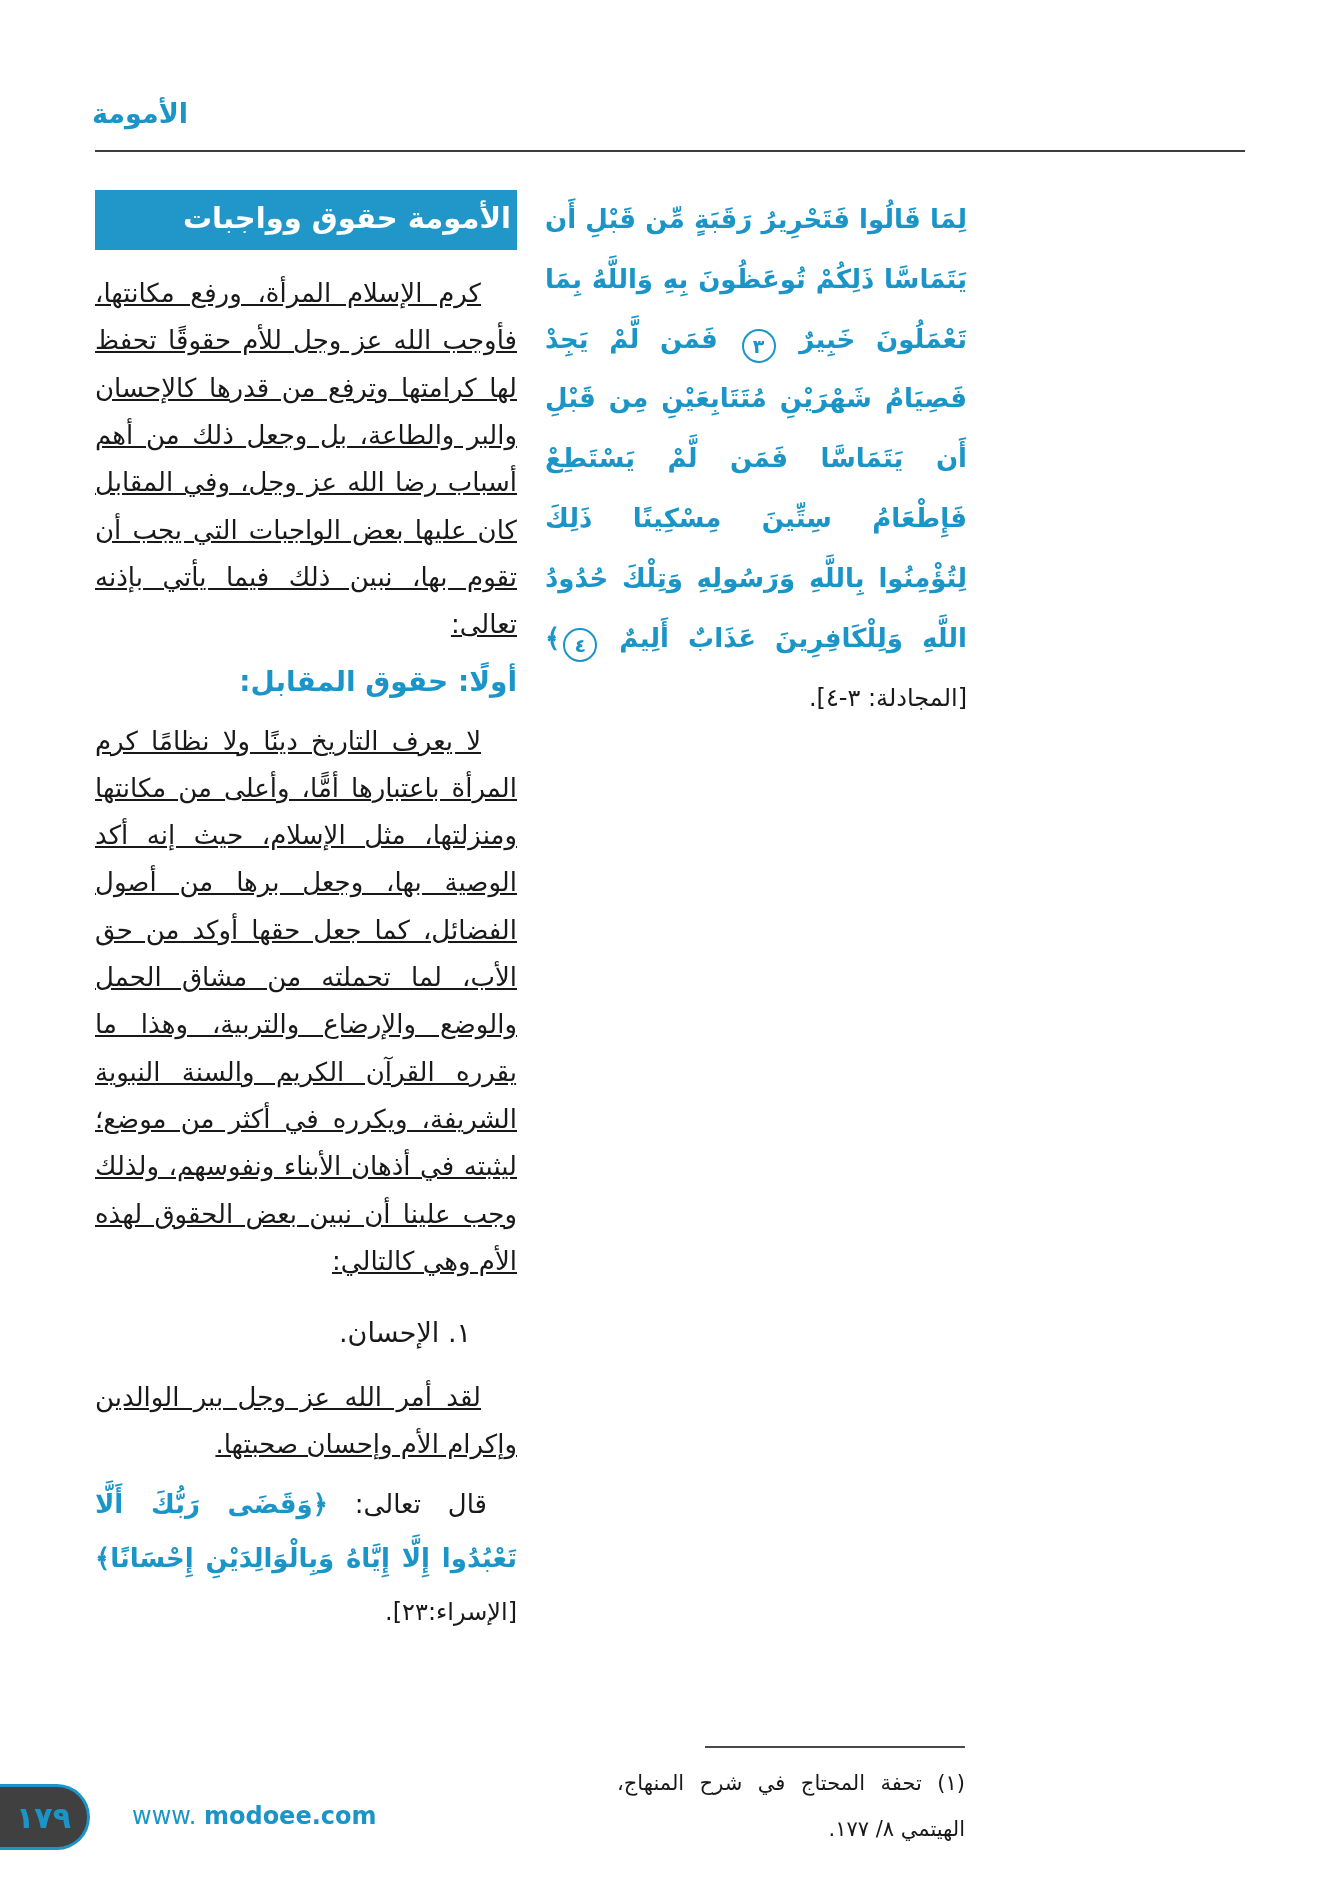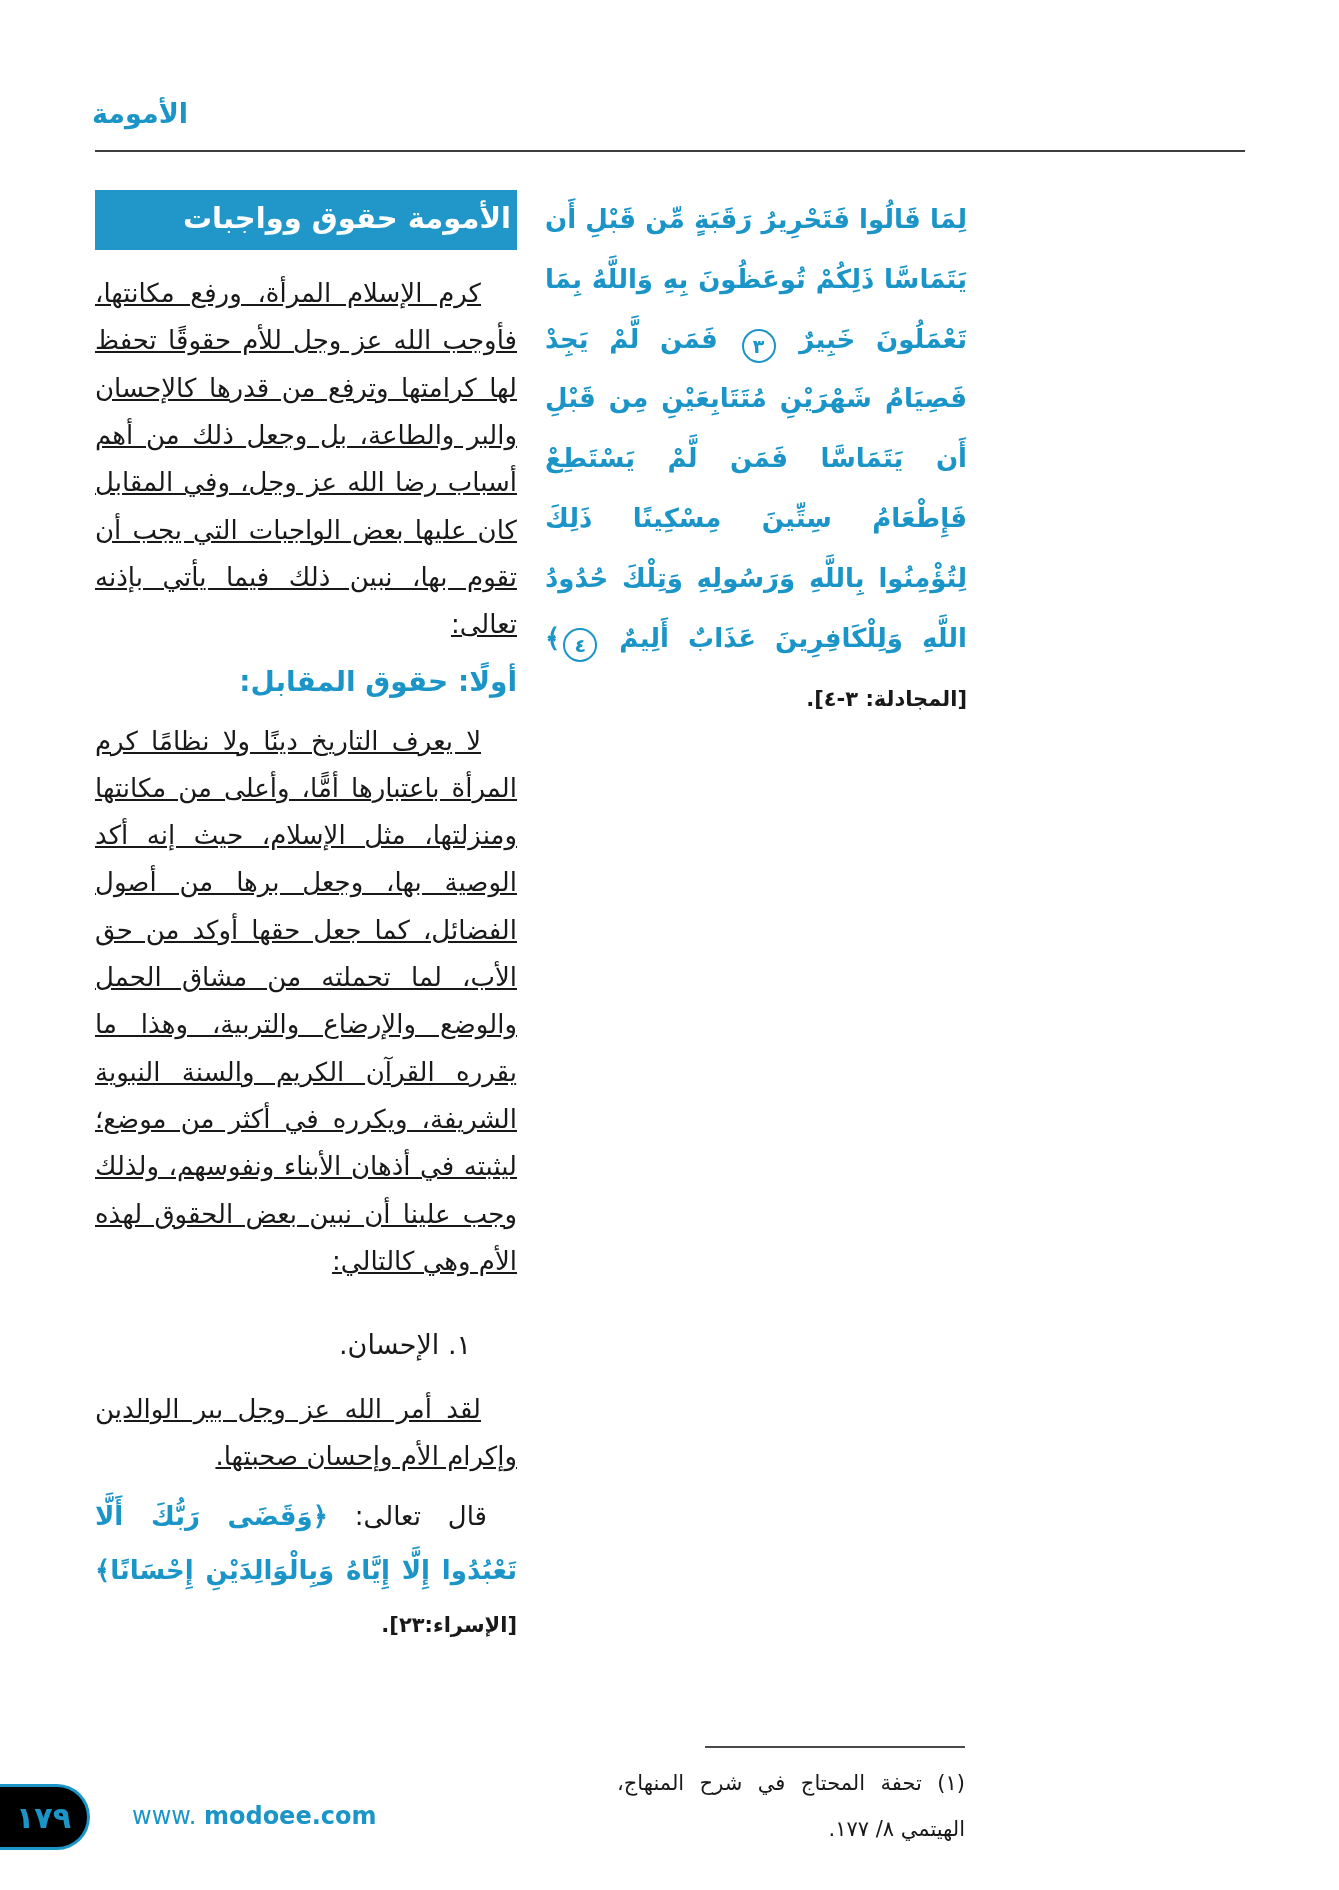--- a/index.html
+++ b/index.html
@@ -20,46 +20,46 @@
   .running-head{position:absolute;left:92px;top:98px;font-size:27px;font-weight:bold;color:var(--accent);}
   .head-rule{position:absolute;left:95px;top:150px;width:1150px;height:2px;background:var(--rule-color);}
 
   .content{position:absolute;top:190px;left:95px;width:872px;display:flex;gap:28px;direction:rtl;}
   .col{width:422px;flex:0 0 422px;}
 
   .quran-block{font-size:26px;font-weight:bold;color:var(--accent);text-align:justify;line-height:2.3;margin:0 0 16px;}
   .para{font-size:26px;line-height:1.82;text-align:justify;margin:0 0 10px;}
   .indent{text-indent:36px;text-decoration:underline;}
   .subheading{color:var(--accent);font-size:28px;font-weight:bold;margin:16px 0 20px;}
-  .list-item{font-size:27px;margin:36px 0 16px;padding-right:46px;line-height:1.8;text-align:right;}
+  .list-item{font-size:27px;margin:24px 0 16px;padding-right:46px;line-height:1.8;text-align:right;}
   .verse-line{margin-top:8px;text-indent:30px;line-height:2.05;}
 
   .seg-normal{color:var(--body-text);}
   .seg-quran{color:var(--accent);font-weight:bold;}
-  .seg-ref{color:var(--body-text);font-weight:bold;font-size:21px;}
+  .seg-ref{color:var(--body-text);font-weight:normal;font-size:24px;}
   .seg-sup{vertical-align:0.55em;font-size:0.62em;font-weight:normal;color:var(--body-text);}
   .seg-ayah{
     display:inline-block;width:34px;height:34px;line-height:30px;
     border:2px solid var(--accent);border-radius:50%;text-align:center;
     font-size:19px;color:var(--accent);vertical-align:-5px;margin:0 3px;font-weight:bold;
   }
 
   .footnote{position:absolute;top:1746px;right:374px;width:348px;direction:rtl;}
   .footnote-rule{width:260px;height:2px;background:#4a4a4a;margin-bottom:12px;}
   .footnote-text{font-size:21px;line-height:2.2;text-align:justify;margin:0;}
 
   .section-title-box{
     background:var(--title-box-bg);color:#ffffff;
     font-size:29px;font-weight:bold;padding:11px 6px 15px;margin:0 0 20px;
   }
 
   .page-tab{
     position:absolute;left:0;top:1784px;width:90px;height:66px;
     border:3px solid var(--accent);border-left:none;border-radius:0 38px 38px 0;
-    background:#000000;display:flex;align-items:center;justify-content:center;
+    background:#404040;display:flex;align-items:center;justify-content:center;
   }
   .page-num{color:var(--accent);font-size:30px;font-weight:bold;}
   .website{position:absolute;left:132px;top:1802px;direction:ltr;font-size:24px;color:var(--accent);}
   .site{font-weight:bold;}
 </style>
 </head>
 <body>
 
 <div class="page">
 

